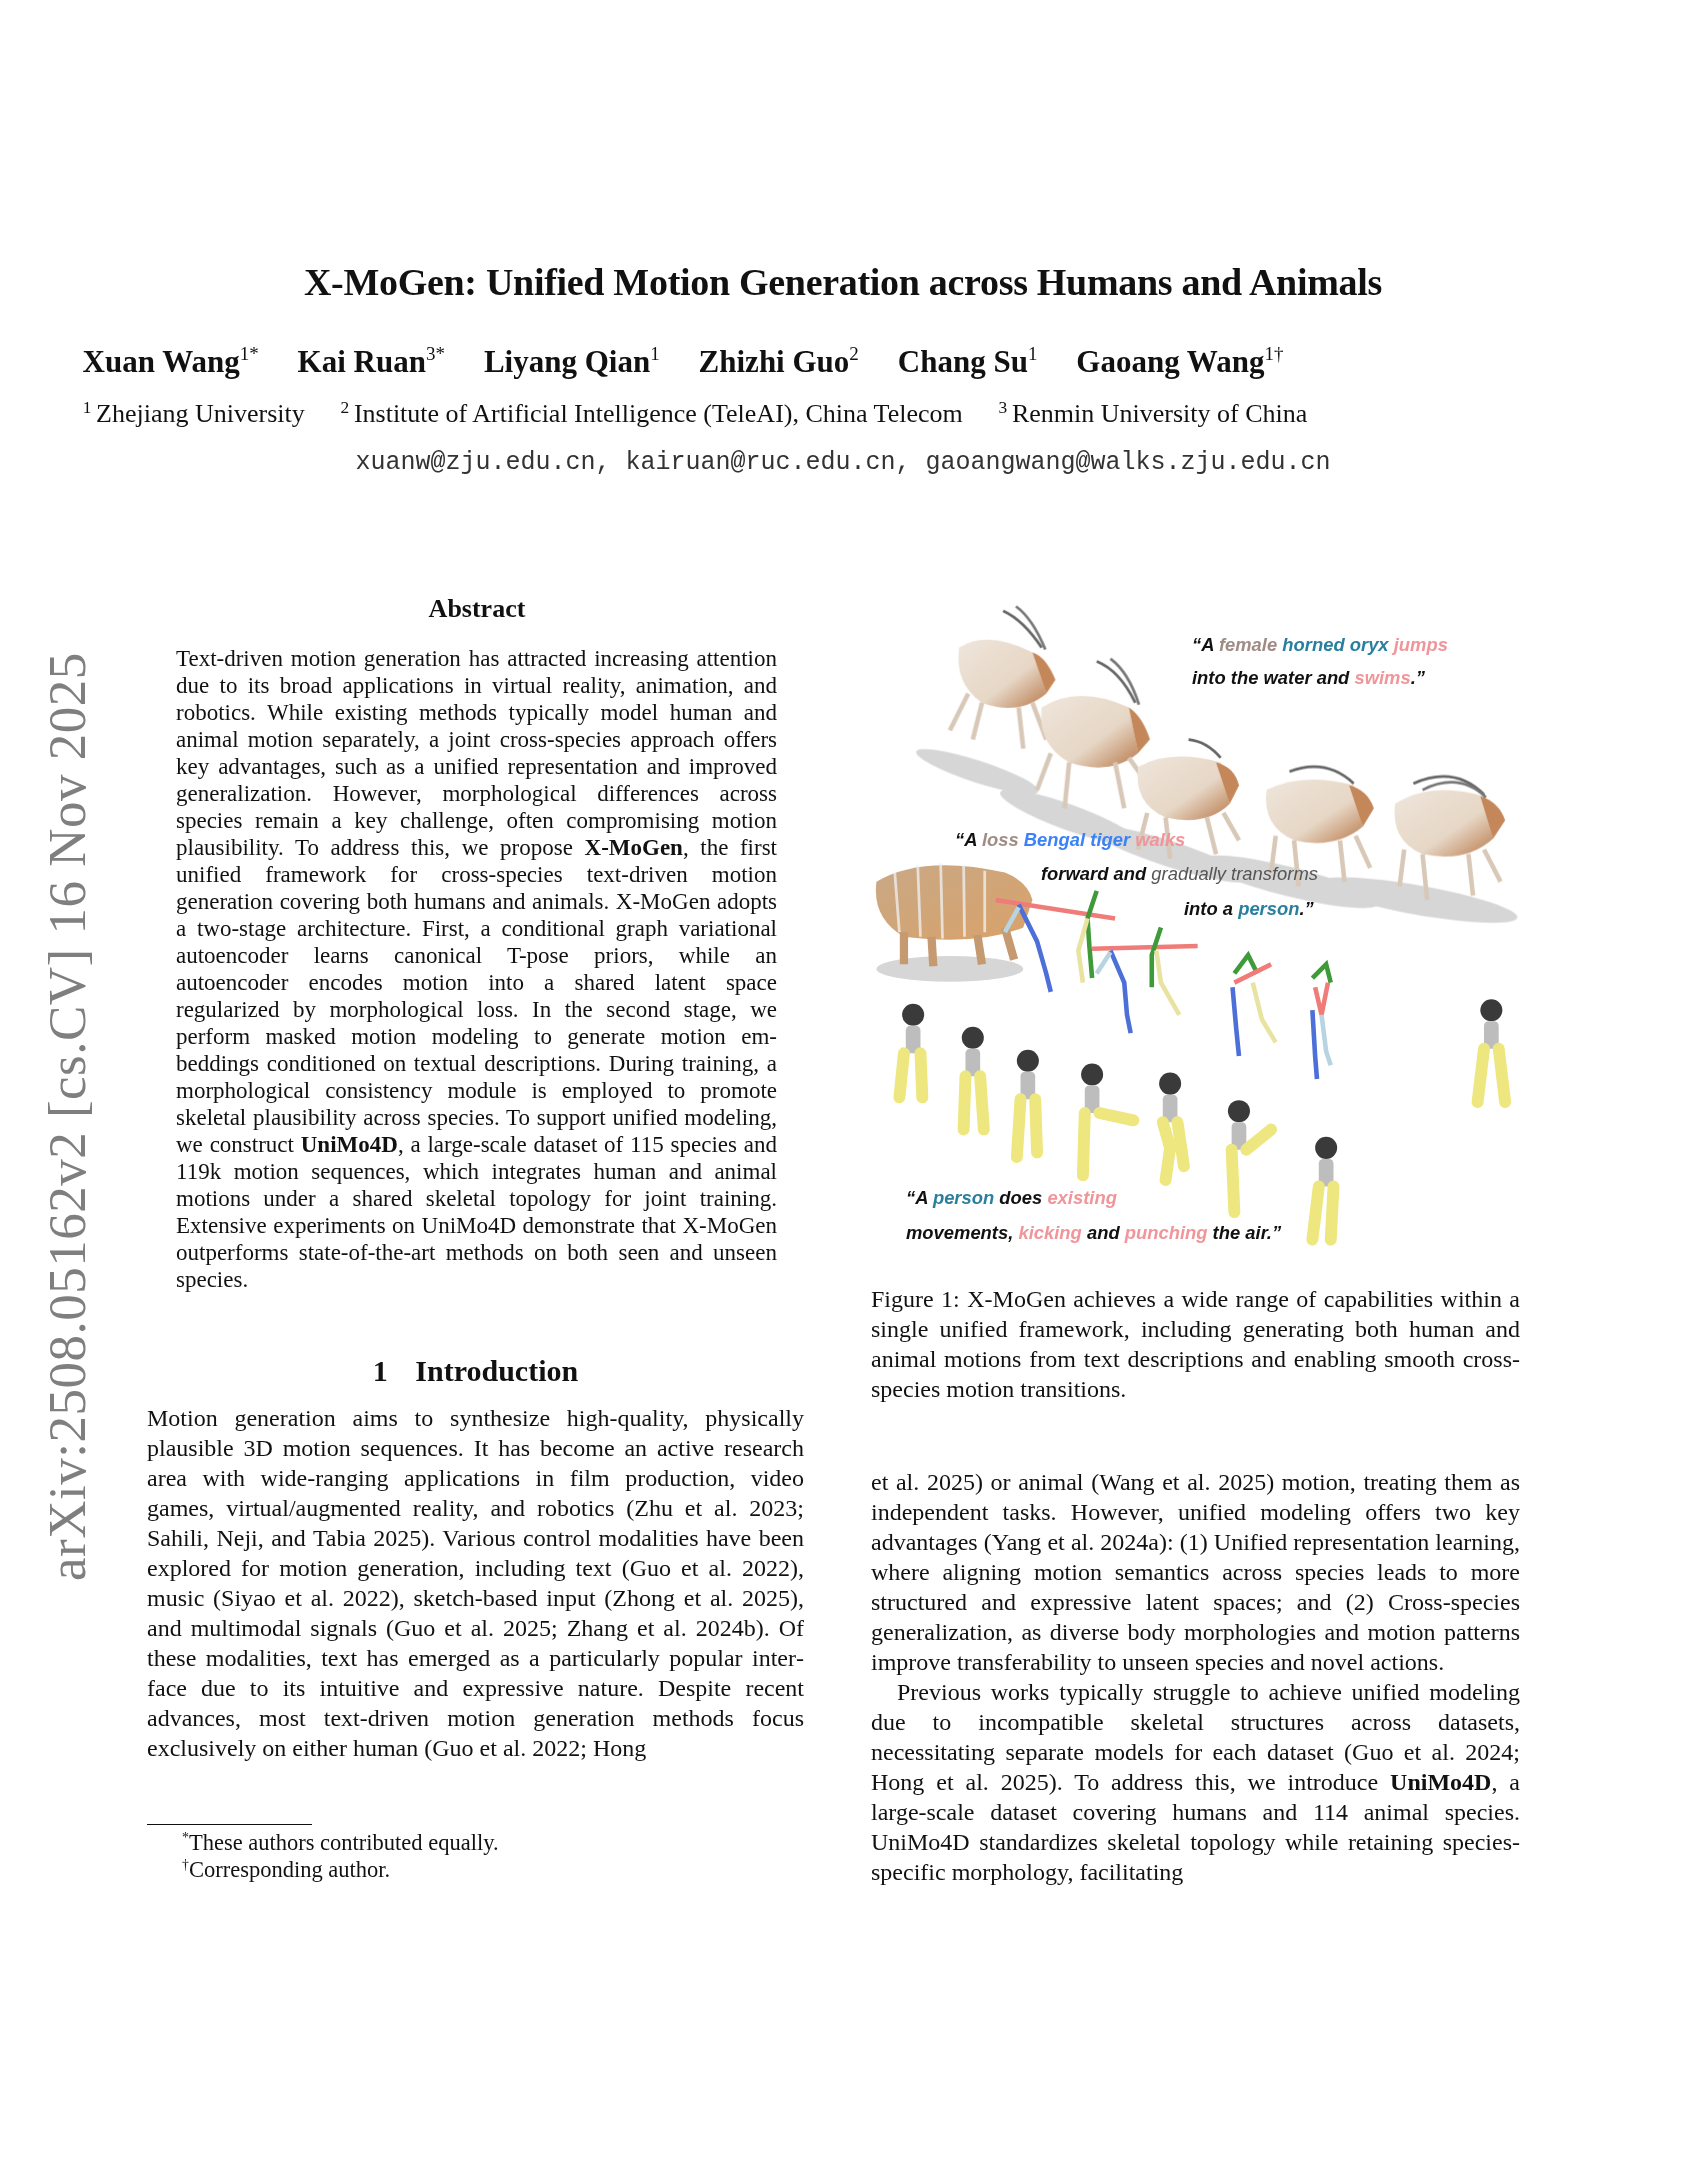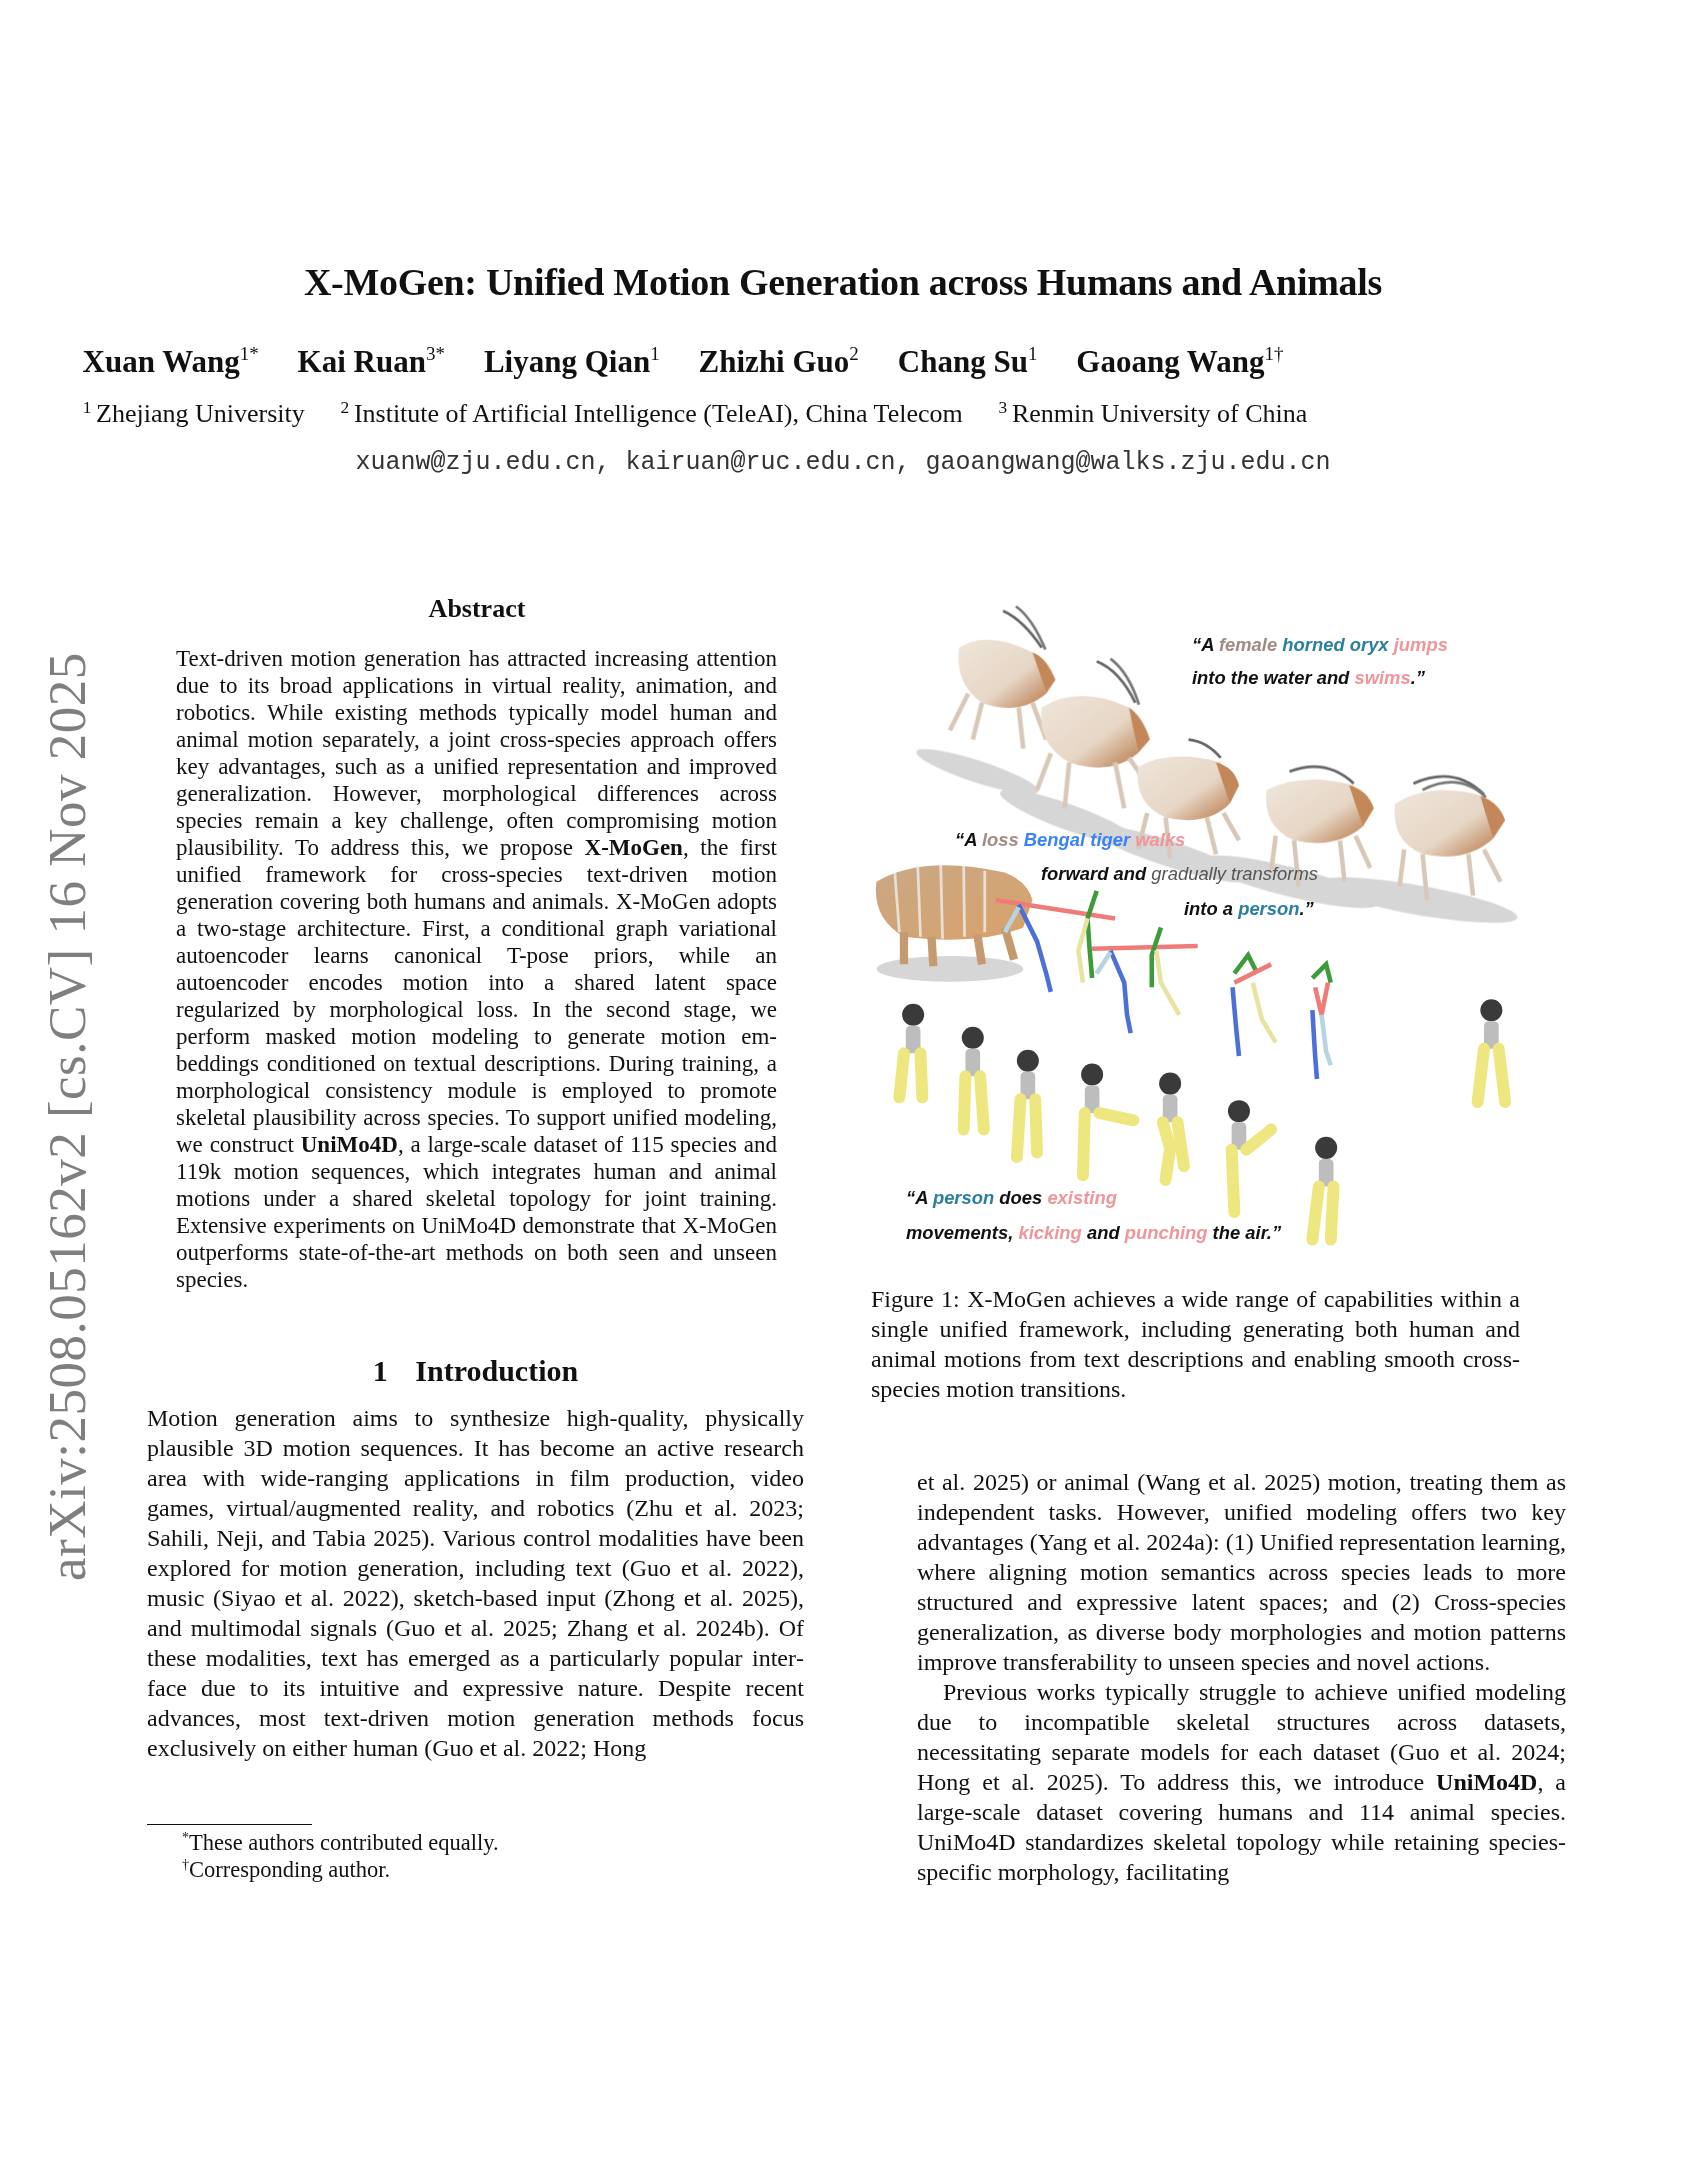--- a/index.html
+++ b/index.html
@@ -27,21 +27,21 @@
   #intro-heading { left:147px; width:657px; top:1354px; text-align:center; font-size:30px; font-weight:bold; }
   #intro-heading .num { margin-right:27.5px; }
   #intro-body { left:147px; width:657px; top:1403px; font-size:24px; line-height:30px; }
   #footnote-rule { left:147px; top:1824px; width:165px; height:1.4px; background:#111; }
   #footnotes { left:147px; width:657px; top:1829px; font-size:22.5px; line-height:27px; }
   #footnotes .fn { padding-left:35px; }
   #footnotes sup { font-size:13.8px; vertical-align:8.3px; line-height:0; }
 
   #figure { left:867px; top:588px; width:676px; height:670px; }
   #fig-caption { left:871px; width:649px; top:1284px; font-size:24px; line-height:30px; }
-  #right-body { left:871px; width:649px; top:1467px; font-size:24px; line-height:30px;margin-left:46px; }
+  #right-body { left:871px; width:649px; top:1467px; font-size:24px; line-height:30px; }
   #right-body p { margin:0; }
   #right-body p + p { text-indent:26px; }
 
   b { font-weight:bold; }
 
   
   .fig-quote { position:absolute; font-family:"Liberation Sans","DejaVu Sans",sans-serif; font-style:italic; font-weight:bold; font-size:18.4px; white-space:nowrap; color:#111; }
   .fig-quote .c-mod { color:#a08c84; }
   .fig-quote .c-noun { color:#2a7f9e; }
   .fig-quote .c-verb { color:#f0959a; }

